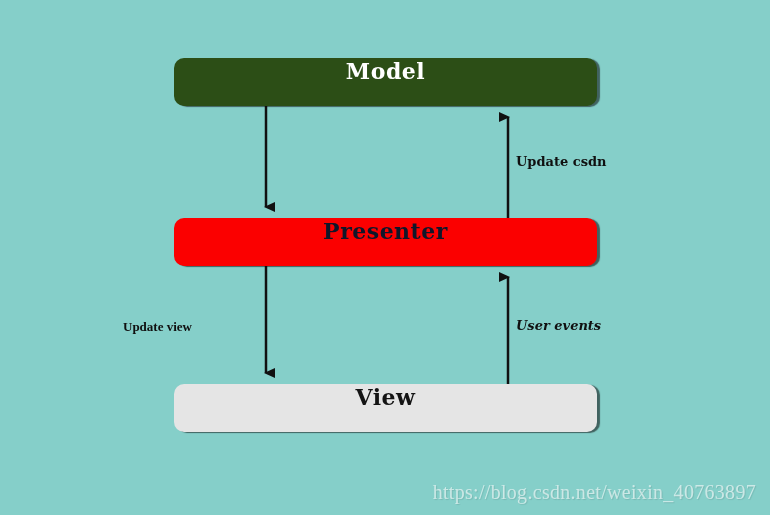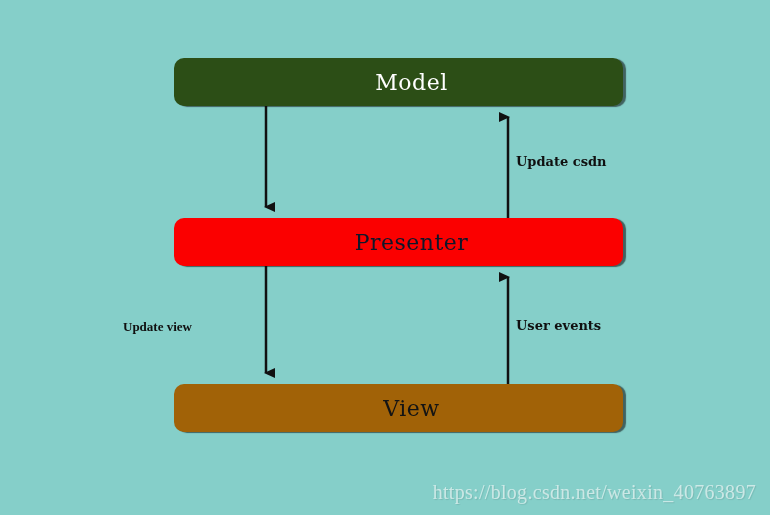--- a/index.html
+++ b/index.html
@@ -14,42 +14,41 @@
     overflow: hidden;
   }
   .node {
     position: absolute;
     left: 174px;
     width: 423px;
     height: 48px;
     border-radius: 10px;
     box-shadow: 3px 1px 1px rgba(10, 10, 10, 0.55);
     display: flex;
-    align-items: center;
+    align-items: flex-start;
     justify-content: center;
-    font-weight: normal;
+    font-weight: bold;
     font-size: 22px;
     letter-spacing: 0.5px;
-    padding-left: 26px;
   }
   .node-model     { top: 58px;  background: #2c4e16; color: #ffffff; }
   .node-presenter { top: 218px; background: #fb0000; color: #0f172a; }
-  .node-view      { top: 384px; background: #a16207; color: #141414; }
+  .node-view      { top: 384px; background: #e5e5e5; color: #141414; }
 
   .edge-label {
     position: absolute;
     font-weight: bold;
     font-size: 13px;
     color: #101010;
     white-space: nowrap;
   }
   .lbl-model-change { left: 125px; top: 151px; }
   .lbl-update-model { left: 516px; top: 154px; }
   .lbl-update-view  { left: 123px; top: 319px; font-family: Liberation Serif, serif; }
-  .lbl-user-events  { left: 516px; top: 318px; }
+  .lbl-user-events  { left: 516px; top: 318px; font-style: italic; }
 
   .arrows {
     position: absolute;
     left: 0; top: 0;
     width: 770px;
     height: 515px;
     pointer-events: none;
   }
   .watermark {
     position: absolute;

